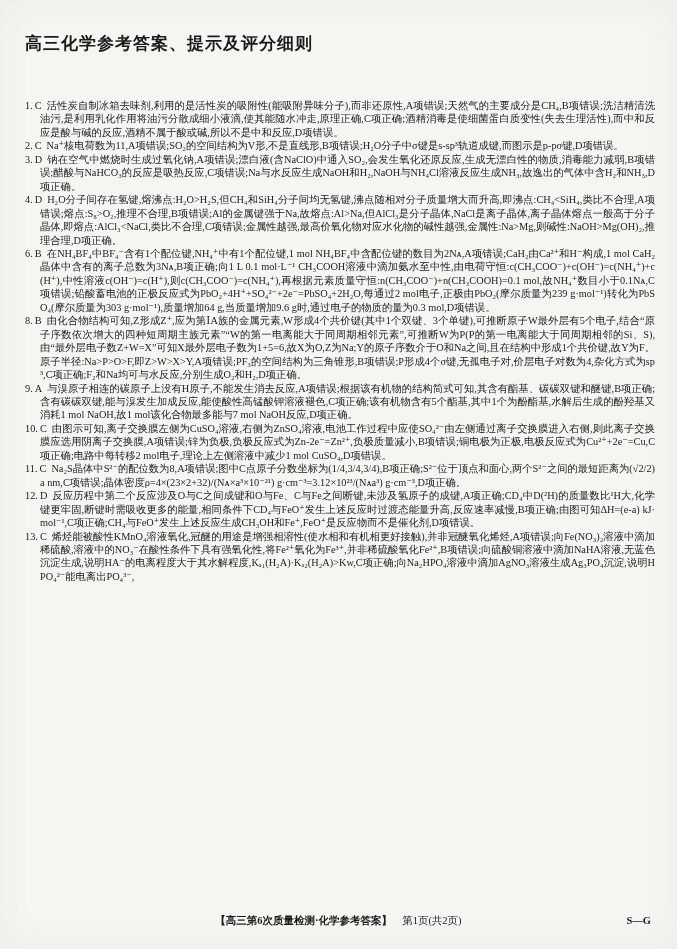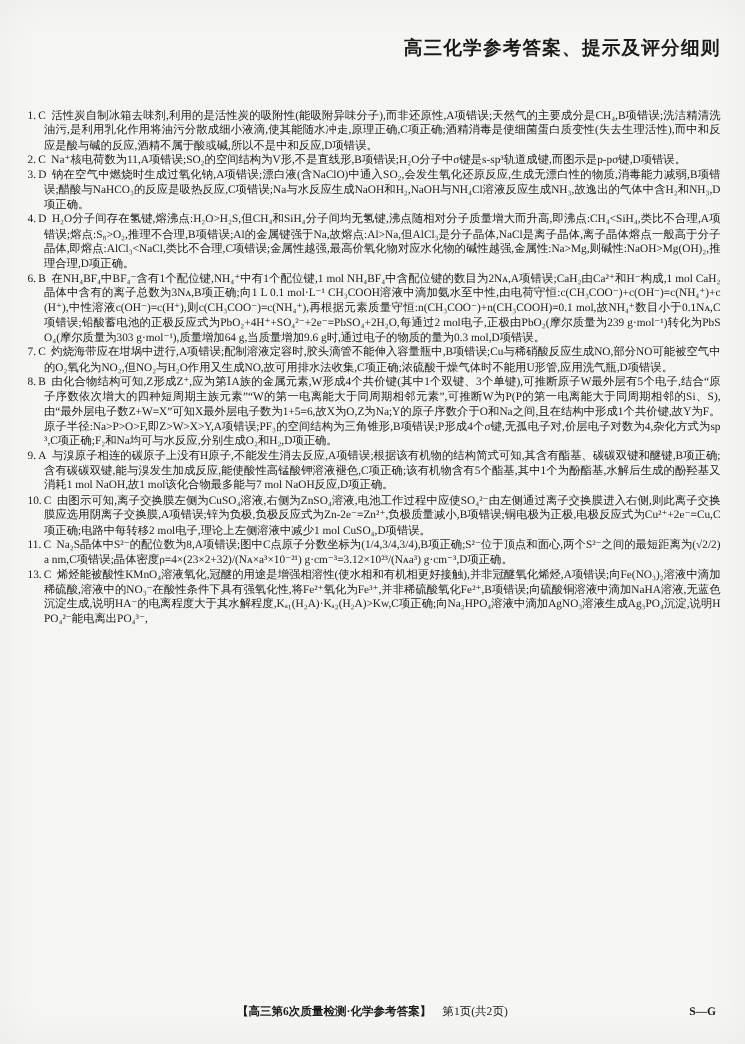--- a/index.html
+++ b/index.html
@@ -10,21 +10,21 @@
     color:#1b1b1b;
     position:relative;overflow:hidden;
   }
   .page{
     position:absolute;inset:0;
     padding:26px 22px 0 25px;
     box-sizing:border-box;
     box-shadow:inset 0 0 40px rgba(0,0,0,0.04);
   }
   .title{
-    font-size:17px;font-weight:bold;text-align:right;
+    font-size:17px;font-weight:bold;text-align:left;
     margin:6px 0 26px 0;letter-spacing:1px;
   }
   .items{
     font-size:10.3px;line-height:13.45px;
     text-align:justify;word-break:break-all;margin-top:44px;
   }
   .item{margin:0;padding-left:15px;text-indent:-15px;}
   .num{display:inline;}
   .ans{display:inline;padding:0 5px 0 2px;}
   .footer{
@@ -49,30 +49,30 @@
 
     <p class="item"><span class="num">2.</span><span class="ans">C</span><span class="txt">Na⁺核电荷数为11,A项错误;SO₂的空间结构为V形,不是直线形,B项错误;H₂O分子中σ键是s-sp³轨道成键,而图示是p-pσ键,D项错误。</span></p>
 
     <p class="item"><span class="num">3.</span><span class="ans">D</span><span class="txt">钠在空气中燃烧时生成过氧化钠,A项错误;漂白液(含NaClO)中通入SO₂,会发生氧化还原反应,生成无漂白性的物质,消毒能力减弱,B项错误;醋酸与NaHCO₃的反应是吸热反应,C项错误;Na与水反应生成NaOH和H₂,NaOH与NH₄Cl溶液反应生成NH₃,故逸出的气体中含H₂和NH₃,D项正确。</span></p>
 
     <p class="item"><span class="num">4.</span><span class="ans">D</span><span class="txt">H₂O分子间存在氢键,熔沸点:H₂O&gt;H₂S,但CH₄和SiH₄分子间均无氢键,沸点随相对分子质量增大而升高,即沸点:CH₄&lt;SiH₄,类比不合理,A项错误;熔点:S₈&gt;O₂,推理不合理,B项错误;Al的金属键强于Na,故熔点:Al&gt;Na,但AlCl₃是分子晶体,NaCl是离子晶体,离子晶体熔点一般高于分子晶体,即熔点:AlCl₃&lt;NaCl,类比不合理,C项错误;金属性越强,最高价氧化物对应水化物的碱性越强,金属性:Na&gt;Mg,则碱性:NaOH&gt;Mg(OH)₂,推理合理,D项正确。</span></p>
 
 
     <p class="item"><span class="num">6.</span><span class="ans">B</span><span class="txt">在NH₄BF₄中BF₄⁻含有1个配位键,NH₄⁺中有1个配位键,1 mol NH₄BF₄中含配位键的数目为2Nᴀ,A项错误;CaH₂由Ca²⁺和H⁻构成,1 mol CaH₂晶体中含有的离子总数为3Nᴀ,B项正确;向1 L 0.1 mol·L⁻¹ CH₃COOH溶液中滴加氨水至中性,由电荷守恒:c(CH₃COO⁻)+c(OH⁻)=c(NH₄⁺)+c(H⁺),中性溶液c(OH⁻)=c(H⁺),则c(CH₃COO⁻)=c(NH₄⁺),再根据元素质量守恒:n(CH₃COO⁻)+n(CH₃COOH)=0.1 mol,故NH₄⁺数目小于0.1Nᴀ,C项错误;铅酸蓄电池的正极反应式为PbO₂+4H⁺+SO₄²⁻+2e⁻=PbSO₄+2H₂O,每通过2 mol电子,正极由PbO₂(摩尔质量为239 g·mol⁻¹)转化为PbSO₄(摩尔质量为303 g·mol⁻¹),质量增加64 g,当质量增加9.6 g时,通过电子的物质的量为0.3 mol,D项错误。</span></p>
 
-    <p class="item"><span class="num">7.</span><span class="ans">C</span><span class="txt">灼烧海带应在坩埚中进行,A项错误;配制溶液定容时,胶头滴管不能伸入容量瓶中,B项错误;Cu与稀硝酸反应生成NO,部分NO可能被空气中的O₂氧化为NO₂,但NO₂与H₂O作用又生成NO,故可用排水法收集,C项正确;浓硫酸干燥气体时不能用U形管,应用洗气瓶,D项错误。</span></p>
 
     <p class="item"><span class="num">8.</span><span class="ans">B</span><span class="txt">由化合物结构可知,Z形成Z⁺,应为第ⅠA族的金属元素,W形成4个共价键(其中1个双键、3个单键),可推断原子W最外层有5个电子,结合“原子序数依次增大的四种短周期主族元素”“W的第一电离能大于同周期相邻元素”,可推断W为P(P的第一电离能大于同周期相邻的Si、S),由“最外层电子数Z+W=X”可知X最外层电子数为1+5=6,故X为O,Z为Na;Y的原子序数介于O和Na之间,且在结构中形成1个共价键,故Y为F。原子半径:Na&gt;P&gt;O&gt;F,即Z&gt;W&gt;X&gt;Y,A项错误;PF₃的空间结构为三角锥形,B项错误;P形成4个σ键,无孤电子对,价层电子对数为4,杂化方式为sp³,C项正确;F₂和Na均可与水反应,分别生成O₂和H₂,D项正确。</span></p>
 
     <p class="item"><span class="num">9.</span><span class="ans">A</span><span class="txt">与溴原子相连的碳原子上没有H原子,不能发生消去反应,A项错误;根据该有机物的结构简式可知,其含有酯基、碳碳双键和醚键,B项正确;含有碳碳双键,能与溴发生加成反应,能使酸性高锰酸钾溶液褪色,C项正确;该有机物含有5个酯基,其中1个为酚酯基,水解后生成的酚羟基又消耗1 mol NaOH,故1 mol该化合物最多能与7 mol NaOH反应,D项正确。</span></p>
 
     <p class="item"><span class="num">10.</span><span class="ans">C</span><span class="txt">由图示可知,离子交换膜左侧为CuSO₄溶液,右侧为ZnSO₄溶液,电池工作过程中应使SO₄²⁻由左侧通过离子交换膜进入右侧,则此离子交换膜应选用阴离子交换膜,A项错误;锌为负极,负极反应式为Zn-2e⁻=Zn²⁺,负极质量减小,B项错误;铜电极为正极,电极反应式为Cu²⁺+2e⁻=Cu,C项正确;电路中每转移2 mol电子,理论上左侧溶液中减少1 mol CuSO₄,D项错误。</span></p>
 
     <p class="item"><span class="num">11.</span><span class="ans">C</span><span class="txt">Na₂S晶体中S²⁻的配位数为8,A项错误;图中C点原子分数坐标为(1/4,3/4,3/4),B项正确;S²⁻位于顶点和面心,两个S²⁻之间的最短距离为(√2/2)a nm,C项错误;晶体密度ρ=4×(23×2+32)/(Nᴀ×a³×10⁻²¹) g·cm⁻³=3.12×10²³/(Nᴀa³) g·cm⁻³,D项正确。</span></p>
 
+    <p class="item"><span class="num">12.</span><span class="ans">D</span><span class="txt">反应历程中第二个反应涉及O与C之间成键和O与Fe、C与Fe之间断键,未涉及氢原子的成键,A项正确;CD₄中D(²H)的质量数比¹H大,化学键更牢固,断键时需吸收更多的能量,相同条件下CD₄与FeO⁺发生上述反应时过渡态能量升高,反应速率减慢,B项正确;由图可知ΔH=(e-a) kJ·mol⁻¹,C项正确;CH₄与FeO⁺发生上述反应生成CH₃OH和Fe⁺,FeO⁺是反应物而不是催化剂,D项错误。</span></p>
 
     <p class="item"><span class="num">13.</span><span class="ans">C</span><span class="txt">烯烃能被酸性KMnO₄溶液氧化,冠醚的用途是增强相溶性(使水相和有机相更好接触),并非冠醚氧化烯烃,A项错误;向Fe(NO₃)₂溶液中滴加稀硫酸,溶液中的NO₃⁻在酸性条件下具有强氧化性,将Fe²⁺氧化为Fe³⁺,并非稀硫酸氧化Fe²⁺,B项错误;向硫酸铜溶液中滴加NaHA溶液,无蓝色沉淀生成,说明HA⁻的电离程度大于其水解程度,Kₐ₁(H₂A)·Kₐ₂(H₂A)&gt;Kw,C项正确;向Na₂HPO₄溶液中滴加AgNO₃溶液生成Ag₃PO₄沉淀,说明HPO₄²⁻能电离出PO₄³⁻,</span></p>
 
   </div>
 
   <div class="footer">
     <span class="f-left">【高三第6次质量检测·化学参考答案】</span>
     <span class="f-center">第1页(共2页)</span>
     <span class="f-right">S—G</span>
   </div>

